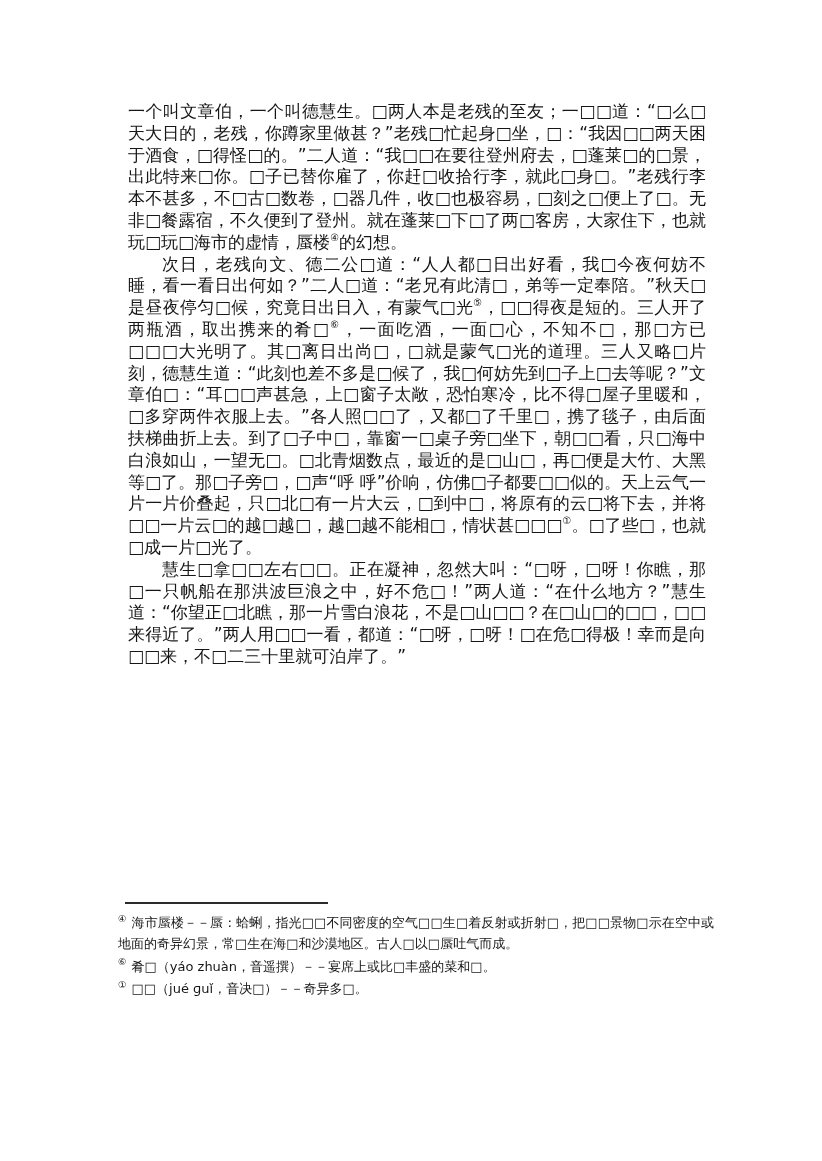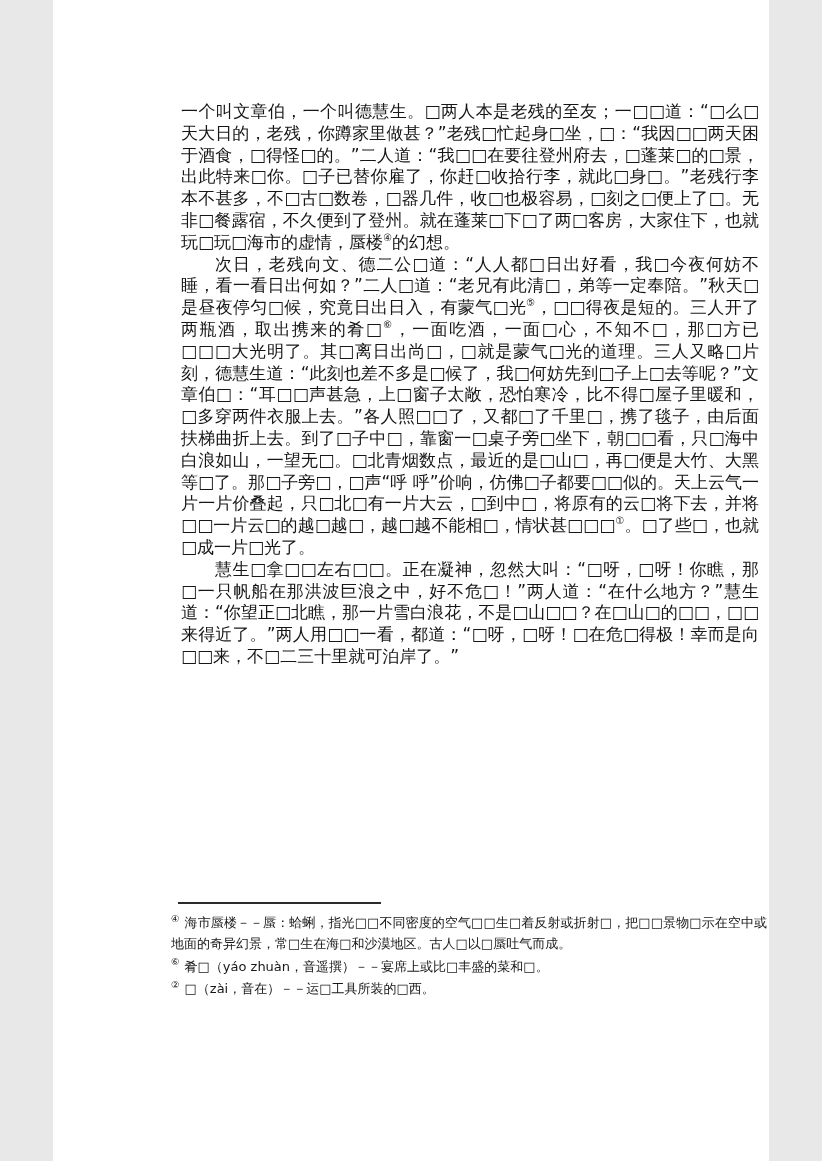--- a/index.html
+++ b/index.html
@@ -1,18 +1,18 @@
 <!DOCTYPE html>
 <html><head>
 <meta charset="utf-8">
 <style>
   html,body { margin:0; padding:0; background:#e8e8e8; }
   .page {
     position:relative;
-    width:716px; height:1161px;
+    width:822px; height:1161px;
     margin:0 auto;
     background:#ffffff;
     overflow:hidden;
     font-family:"DejaVu Sans", sans-serif;
     color:#161616;
   }
   .body-text {
     position:absolute;
     left:128px; top:101px; width:578px;
     font-size:17px;
@@ -55,15 +55,15 @@
 <div class="page">
   <div class="body-text">
       <p class="para">一个叫文章伯，一个叫德慧生。□两人本是老残的至友；一□□道：“□么□天大日的，老残，你蹲家里做甚？”老残□忙起身□坐，□：“我因□□两天困于酒食，□得怪□的。”二人道：“我□□在要往登州府去，□蓬莱□的□景，出此特来□你。□子已替你雇了，你赶□收拾行李，就此□身□。”老残行李本不甚多，不□古□数卷，□器几件，收□也极容易，□刻之□便上了□。无非□餐露宿，不久便到了登州。就在蓬莱□下□了两□客房，大家住下，也就玩□玩□海市的虚情，蜃楼<sup class="fn-ref">④</sup>的幻想。</p>
       <p class="para indent">次日，老残向文、德二公□道：“人人都□日出好看，我□今夜何妨不睡，看一看日出何如？”二人□道：“老兄有此清□，弟等一定奉陪。”秋天□是昼夜停匀□候，究竟日出日入，有蒙气□光<sup class="fn-ref">⑤</sup>，□□得夜是短的。三人开了两瓶酒，取出携来的肴□<sup class="fn-ref">⑥</sup>，一面吃酒，一面□心，不知不□，那□方已□□□大光明了。其□离日出尚□，□就是蒙气□光的道理。三人又略□片刻，德慧生道：“此刻也差不多是□候了，我□何妨先到□子上□去等呢？”文章伯□：“耳□□声甚急，上□窗子太敞，恐怕寒冷，比不得□屋子里暖和，□多穿两件衣服上去。”各人照□□了，又都□了千里□，携了毯子，由后面扶梯曲折上去。到了□子中□，靠窗一□桌子旁□坐下，朝□□看，只□海中白浪如山，一望无□。□北青烟数点，最近的是□山□，再□便是大竹、大黑等□了。那□子旁□，□声“呼 呼”价响，仿佛□子都要□□似的。天上云气一片一片价叠起，只□北□有一片大云，□到中□，将原有的云□将下去，并将□□一片云□的越□越□，越□越不能相□，情状甚□□□<sup class="fn-ref">①</sup>。□了些□，也就□成一片□光了。</p>
       <p class="para indent">慧生□拿□□左右□□。正在凝神，忽然大叫：“□呀，□呀！你瞧，那□一只帆船在那洪波巨浪之中，好不危□！”两人道：“在什么地方？”慧生道：“你望正□北瞧，那一片雪白浪花，不是□山□□？在□山□的□□，□□来得近了。”两人用□□一看，都道：“□呀，□呀！□在危□得极！幸而是向□□来，不□二三十里就可泊岸了。”</p>
     </div>
   <div class="fn-sep"></div>
   <div class="footnotes">
       <div class="footnote"><sup class="fn-mark">④</sup>海市蜃楼－－蜃：蛤蜊，指光□□不同密度的空气□□生□着反射或折射□，把□□景物□示在空中或地面的奇异幻景，常□生在海□和沙漠地区。古人□以□蜃吐气而成。</div>
       <div class="footnote"><sup class="fn-mark">⑥</sup>肴□（yáo zhuàn，音遥撰）－－宴席上或比□丰盛的菜和□。</div>
-      <div class="footnote"><sup class="fn-mark">②</sup>□（zài，音在）－－运□工具所装的□西。</div>
+      <div class="footnote"><sup class="fn-mark">①</sup>□□（jué ɡuǐ，音决□）－－奇异多□。</div>
     </div>
 </div>
 
 </body></html>

